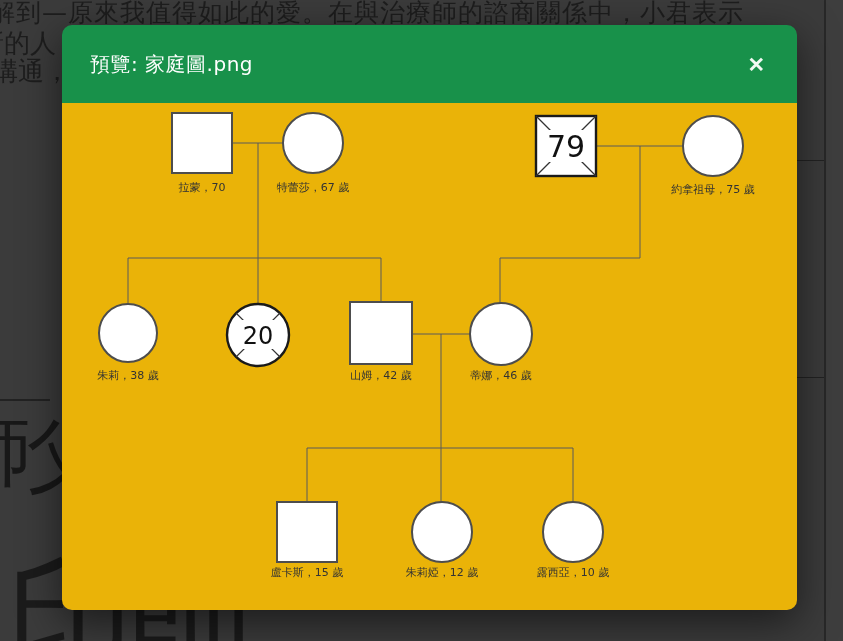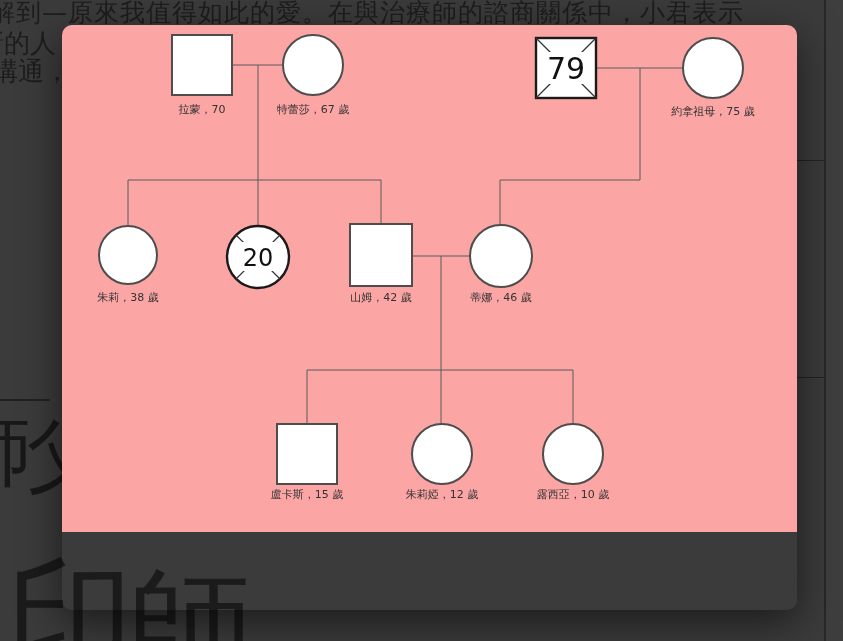--- a/index.html
+++ b/index.html
@@ -31,21 +31,21 @@
   }
   .modal-header{
     height:78px;background:#18914a;display:flex;align-items:center;
     padding:0 28px;box-sizing:border-box;
   }
   .modal-title{color:#ffffff;font-size:20px;font-weight:500;letter-spacing:.5px;}
   .close-btn{
     margin-left:auto;background:none;border:none;padding:4px;
     color:#f2faf4;font-size:21px;line-height:1;cursor:pointer;font-weight:600;
   }
-  .modal-body{background:#fca5a5;height:507px;position:relative;}
+  .modal-body{background:#eab308;height:507px;position:relative;}
   .genogram{display:block;}
   
   .gg-line{stroke:#5a5a5a;stroke-width:1;fill:none;}
   .gg-shape{fill:#ffffff;stroke:#4d4d4d;stroke-width:2;}
   .gg-shape-dead{fill:#ffffff;stroke:#1a1a1a;stroke-width:2.4;}
   .gg-diag{stroke:#333;stroke-width:1.2;}
   .gg-label{font-size:11px;fill:#333;text-anchor:middle;font-family:"DejaVu Sans","Liberation Sans",sans-serif;}
   .gg-agebig{fill:#111;text-anchor:middle;font-family:"DejaVu Sans","Liberation Sans",sans-serif;}
 </style>
 </head>
@@ -60,20 +60,26 @@
   <div class="bg-frag bg-big3">印</div>
   <div class="bg-frag bg-big4">師</div>
   <div class="bg-rule rule-a"></div>
   <div class="bg-rule rule-b"></div>
   <div class="bg-rule rule-c"></div>
   <div class="bg-scroll-col"></div>
   <div class="bg-scroll-edge"></div>
 </div>
 
 <div class="modal">
+  <div class="modal-header">
+    <span class="modal-title">預覽: 家庭圖.png</span>
+    <button class="close-btn">
+      <span>✕</span>
+    </button>
+  </div>
   <div class="modal-body">
     <svg class="genogram" width="735" height="507" viewBox="0 0 735 507" xmlns="http://www.w3.org/2000/svg">
 
       <line class="gg-line" x1="170" y1="40" x2="221" y2="40"></line>
       <line class="gg-line" x1="196" y1="40" x2="196" y2="203"></line>
       <line class="gg-line" x1="66" y1="155" x2="319" y2="155"></line>
       <line class="gg-line" x1="66" y1="155" x2="66" y2="202"></line>
       <line class="gg-line" x1="319" y1="155" x2="319" y2="200"></line>
       <line class="gg-line" x1="534" y1="43" x2="621" y2="43"></line>
       <line class="gg-line" x1="578" y1="43" x2="578" y2="155"></line>

